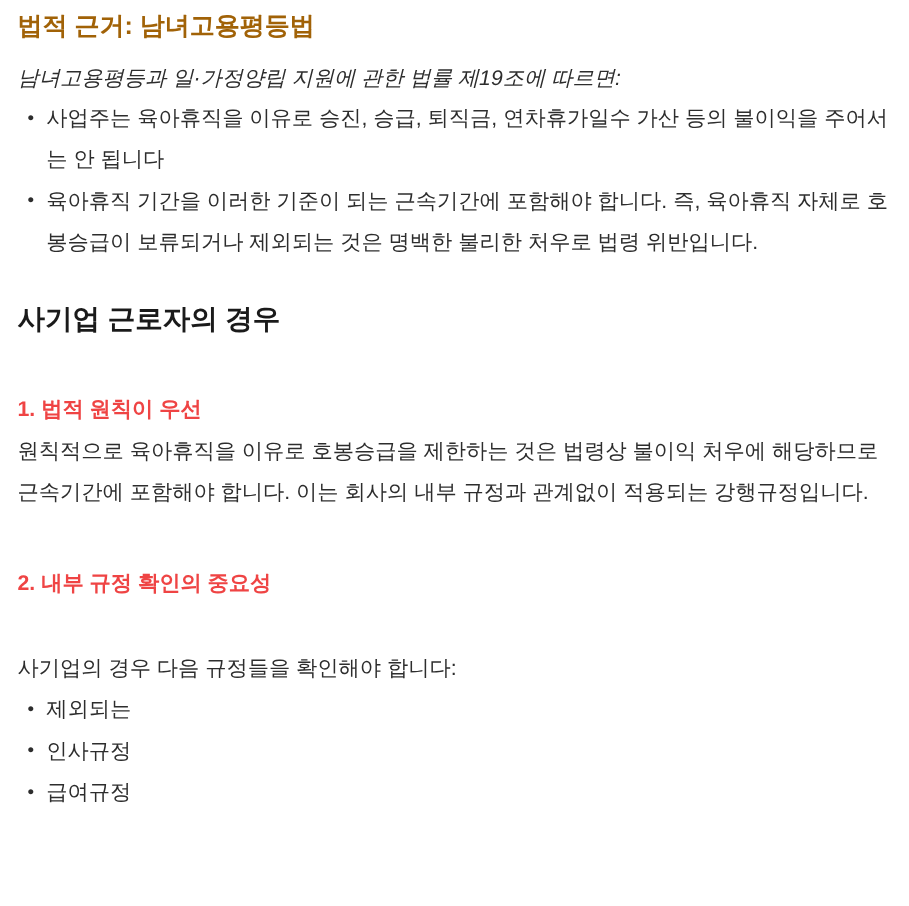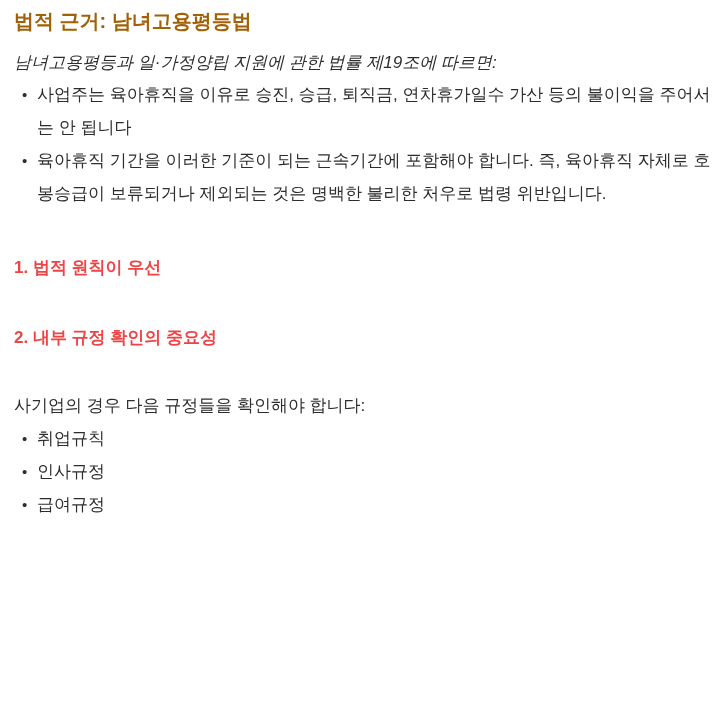--- a/index.html
+++ b/index.html
@@ -82,27 +82,29 @@
 
   <h3 class="h3-title">법적 근거: 남녀고용평등법</h3>
 
   <p class="para lead">남녀고용평등과 일·가정양립 지원에 관한 법률 제19조에 따르면:</p>
 
   <ul class="bullets">
     <li>사업주는 육아휴직을 이유로 승진, 승급, 퇴직금, 연차휴가일수 가산 등의 불이익을 주어서는 안 됩니다</li>
     <li>육아휴직 기간을 이러한 기준이 되는 근속기간에 포함해야 합니다. 즉, 육아휴직 자체로 호봉승급이 보류되거나 제외되는 것은 명백한 불리한 처우로 법령 위반입니다.</li>
   </ul>
 
+  <h2 class="h2-title">사기업 근로자의 경우</h2>
 
   <h4 class="sub-heading">1. 법적 원칙이 우선</h4>
 
+  <p class="para">원칙적으로 육아휴직을 이유로 호봉승급을 제한하는 것은 법령상 불이익 처우에 해당하므로 근속기간에 포함해야 합니다. 이는 회사의 내부 규정과 관계없이 적용되는 강행규정입니다.</p>
 
   <h4 class="sub-heading second">2. 내부 규정 확인의 중요성</h4>
 
   <p class="para list-intro">사기업의 경우 다음 규정들을 확인해야 합니다:</p>
 
   <ul class="bullets">
-    <li>취업규칙</li>
+    <li>제외되는</li>
     <li>인사규정</li>
     <li>급여규정</li>
   </ul>
 
 </div>
 
 </body></html>

